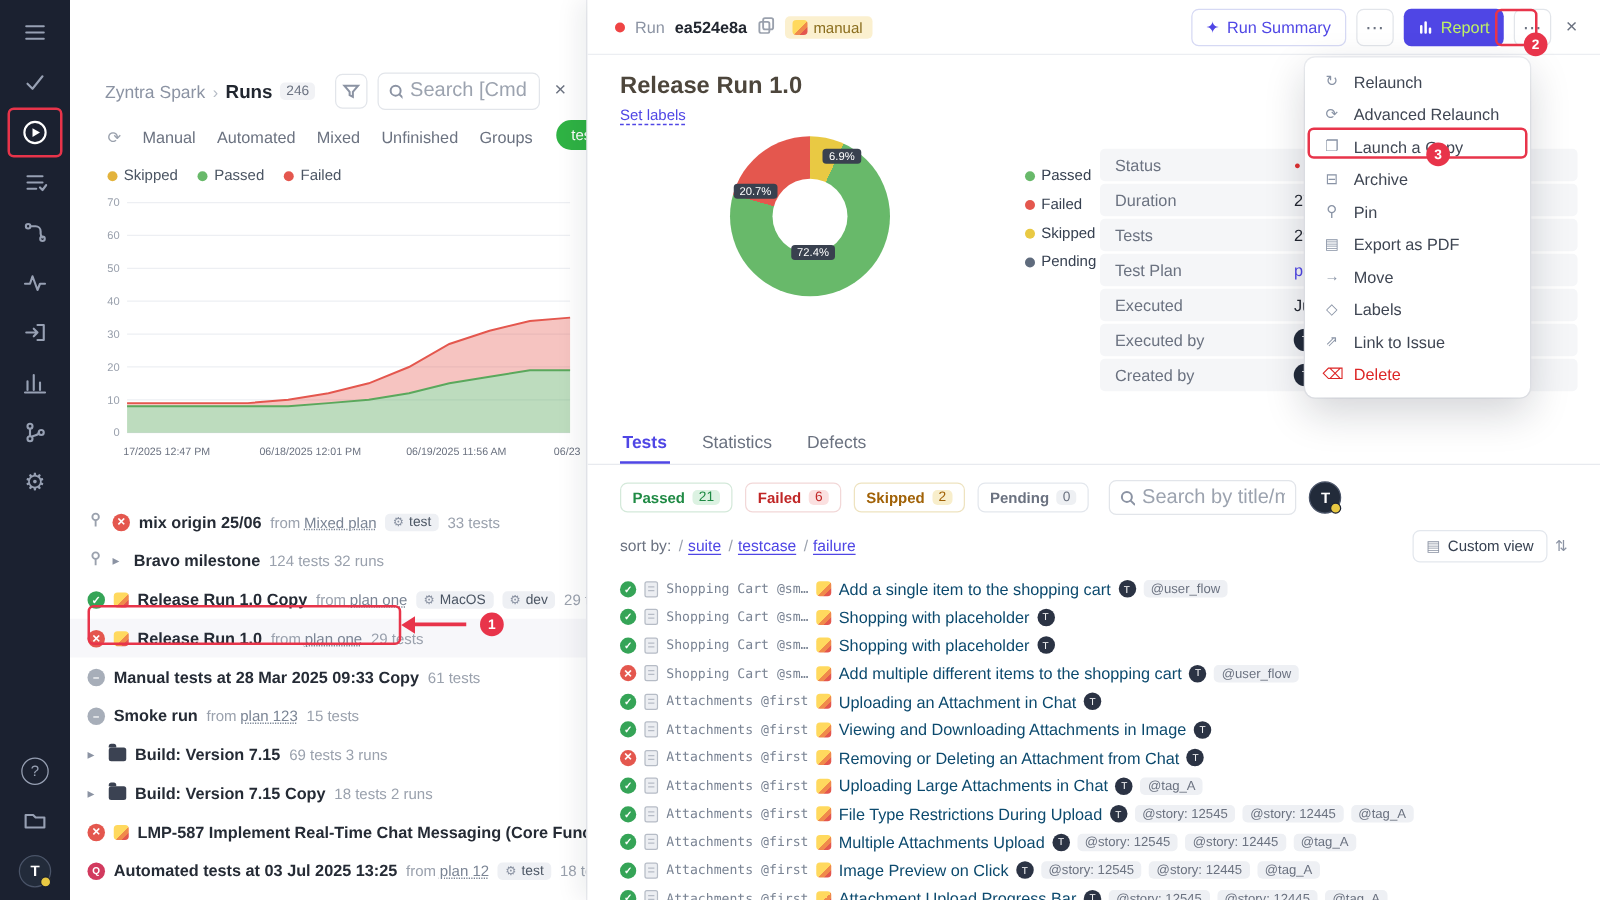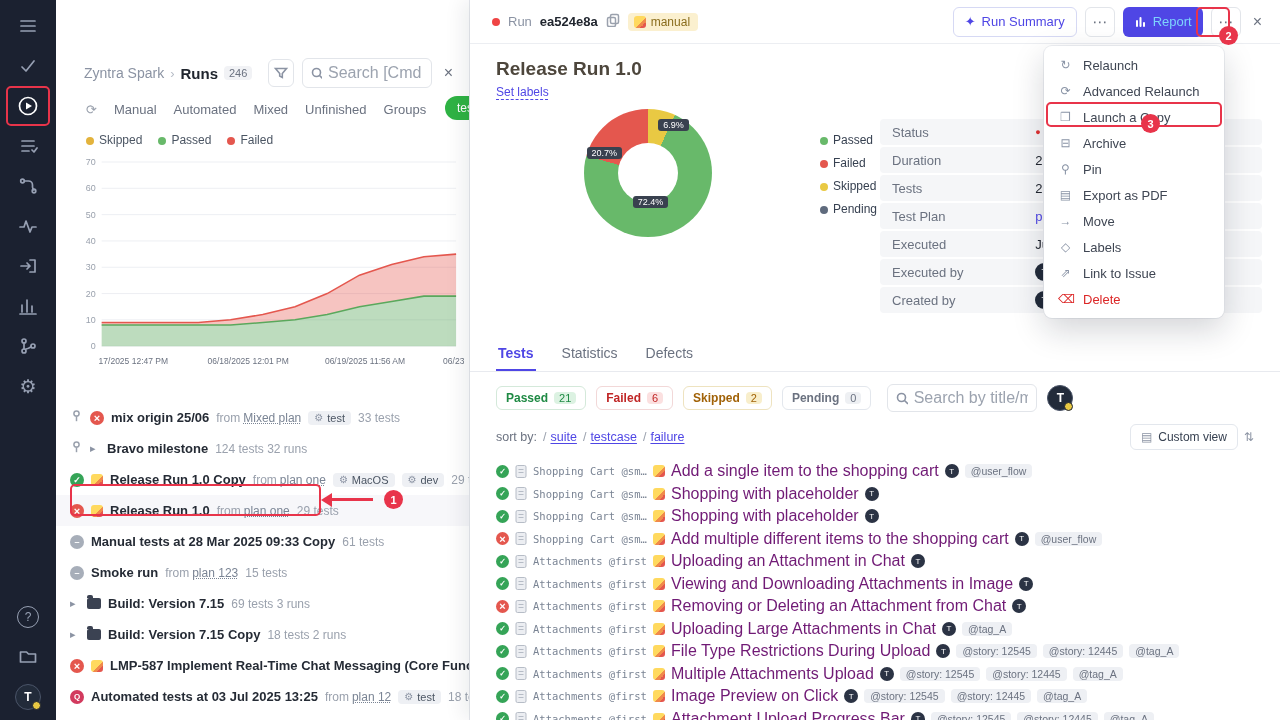--- a/index.html
+++ b/index.html
@@ -71,21 +71,21 @@
   .mtop { height:44px; flex:none; border-bottom:1px solid #eceef2; display:flex; align-items:center; gap:8px; padding:0 14px 0 22px; }
   .reddot { width:8px; height:8px; border-radius:50%; background:#ef4444; }
   .runlbl { color:#8b93a3; }
   .runid { font-weight:bold; color:#21262f; }
   .cpy svg { stroke:#9aa1ad; fill:none; stroke-width:1.5; }
   .manualb { background:#fbf0cf; color:#8a6d1d; border-radius:4px; padding:2px 8px 2px 6px; font-size:12px; display:flex; align-items:center; gap:5px; }
   .mtop .sp { flex:1; }
   .btn { height:30px; border-radius:6px; display:inline-flex; align-items:center; gap:6px; padding:0 11px; font-size:13px; }
   .btn.outline { border:1px solid #d6d9f4; color:#4f46e5; background:#fff; }
   .btn.kebab { width:30px; padding:0; justify-content:center; border:1px solid #e2e5ea; color:#6b7280; font-size:15px; background:#fff; }
-  .btn.primary { background:#4f46e5; color:#7dd3fc; }
+  .btn.primary { background:#4f46e5; color:#bef264; }
   .btn .spark { font-size:13px; }
   .btn.primary svg { stroke:#fff; fill:none; stroke-width:2; stroke-linecap:round; }
 
   .content { flex:1; overflow:hidden; position:relative; }
   h1.rtitle-main { margin:14px 0 4px 26px; font-size:19px; color:#4d463c; }
   .setlabels { margin-left:26px; font-size:12px; color:#4f46e5; text-decoration:underline; text-decoration-style:dashed; text-underline-offset:3px; display:inline-block; }
 
   .overview { display:flex; align-items:flex-start; margin-top:10px; padding:0 18px 22px 114px; }
   .donut { width:128px; height:128px; border-radius:50%; position:relative; flex:none; background:#eee; }
   .donut::after { content:""; position:absolute; inset:34px; background:#fff; border-radius:50%; }
@@ -123,21 +123,21 @@
   .slink { color:#4f46e5; text-decoration:underline; text-underline-offset:2px; }
   .slink:not(:first-of-type)::before { content:attr(data-sep) " "; color:#9aa1ad; text-decoration:none; display:inline-block; margin-right:4px; }
   .cview { margin-left:auto; border:1px solid #e3e7ed; border-radius:6px; height:26px; display:inline-flex; align-items:center; gap:6px; padding:0 10px; font-size:12px; color:#374151; background:#fff; }
   .cvic, .sortic { color:#8b93a3; font-size:12px; }
 
   .trows { padding-top:4px; }
   .trow { height:22.5px; display:flex; align-items:center; gap:6px; padding:0 26px; white-space:nowrap; overflow:hidden; }
   .trow .st { width:13px; height:13px; font-size:8px; }
   .docic { flex:none; display:grid; }
   .suite { font-family:"DejaVu Sans Mono","Liberation Mono",monospace; font-size:10.5px; color:#7a8494; width:114px; flex:none; overflow:hidden; }
-  .ttitle { font-size:16px; color:#701a75; font-weight:500; }
+  .ttitle { font-size:13px; color:#0c4a6e; font-weight:500; }
   .tav { width:14px; height:14px; border-radius:50%; background:#2b3344; color:#fff; font-size:8px; display:grid; place-items:center; flex:none; }
   .tag { background:#eef0f4; color:#6b7280; font-size:10.5px; border-radius:4px; padding:1px 6px; }
 
   
   .ann { position:absolute; z-index:60; pointer-events:none; }
   .ann-box { border:2.5px solid #e8344a; border-radius:5px; }
   .ann-num { width:19px; height:19px; border-radius:50%; background:#e8344a; color:#fff; font-size:11px; font-weight:bold; display:grid; place-items:center; }
   #ab1 { left:6px; top:86px; width:44px; height:40px; }
   #ab2 { left:70px; top:484px; width:251px; height:32px; }
   #ab3 { left:1196px; top:7px; width:34px; height:30px; }

